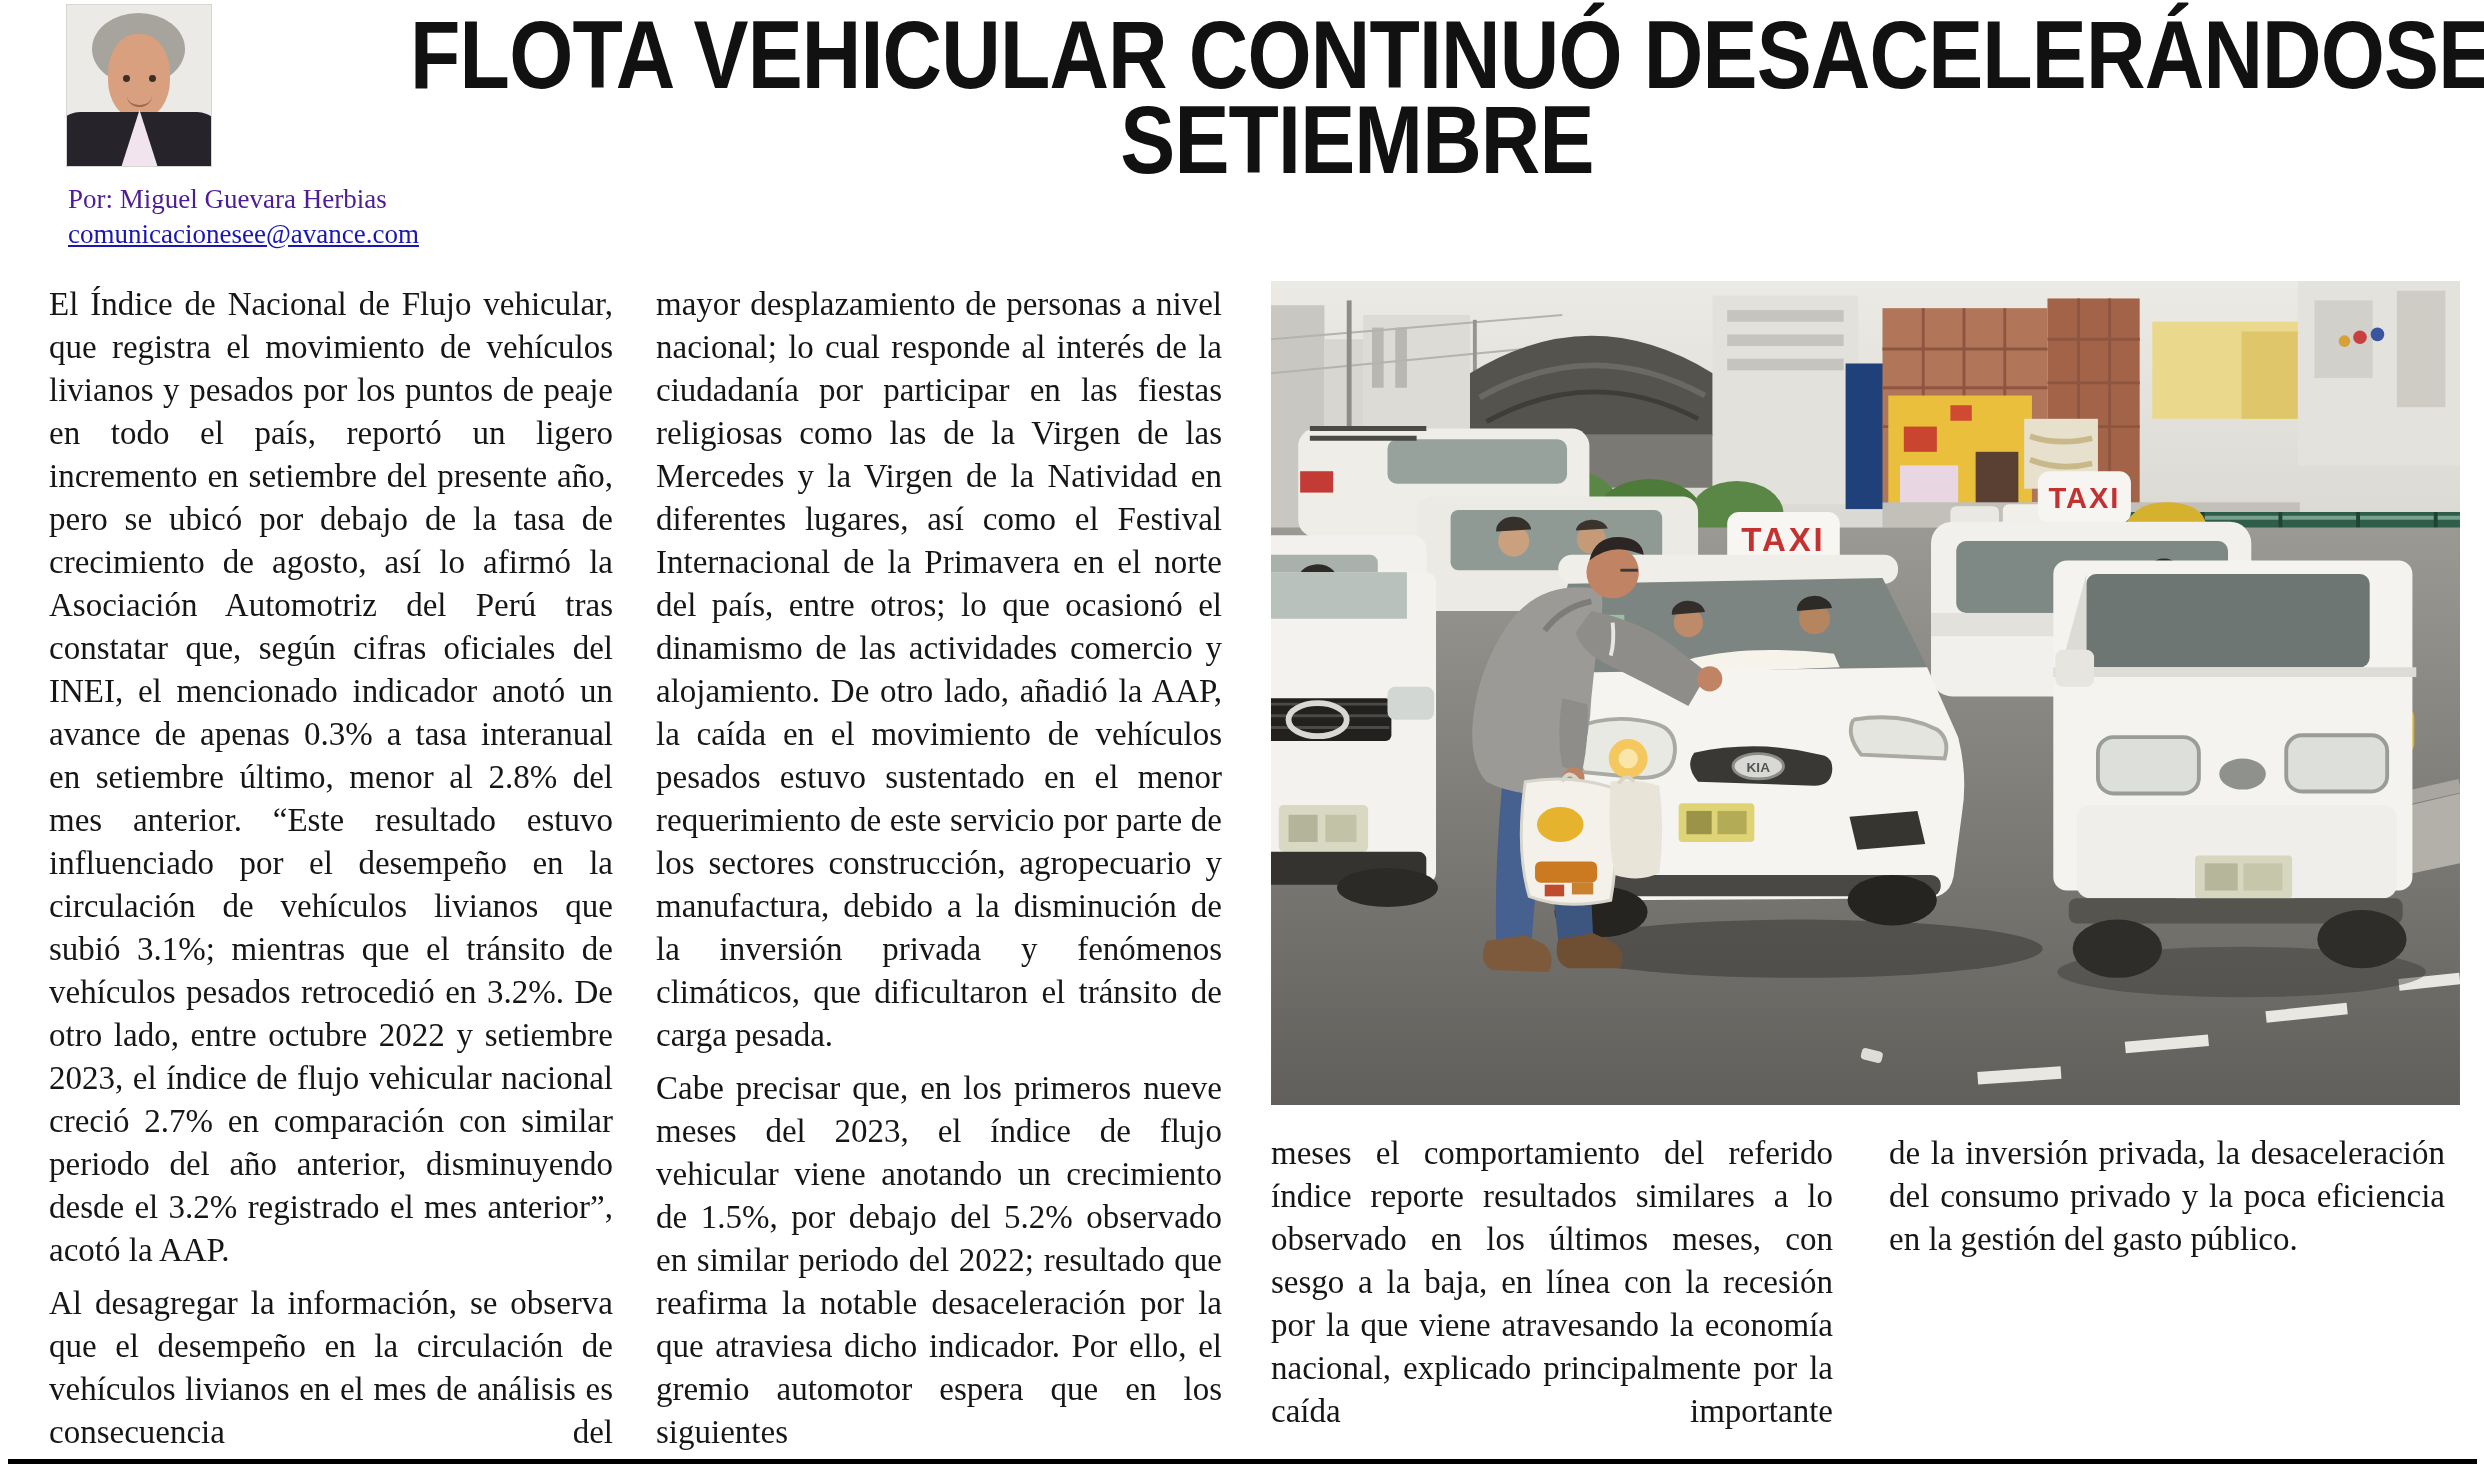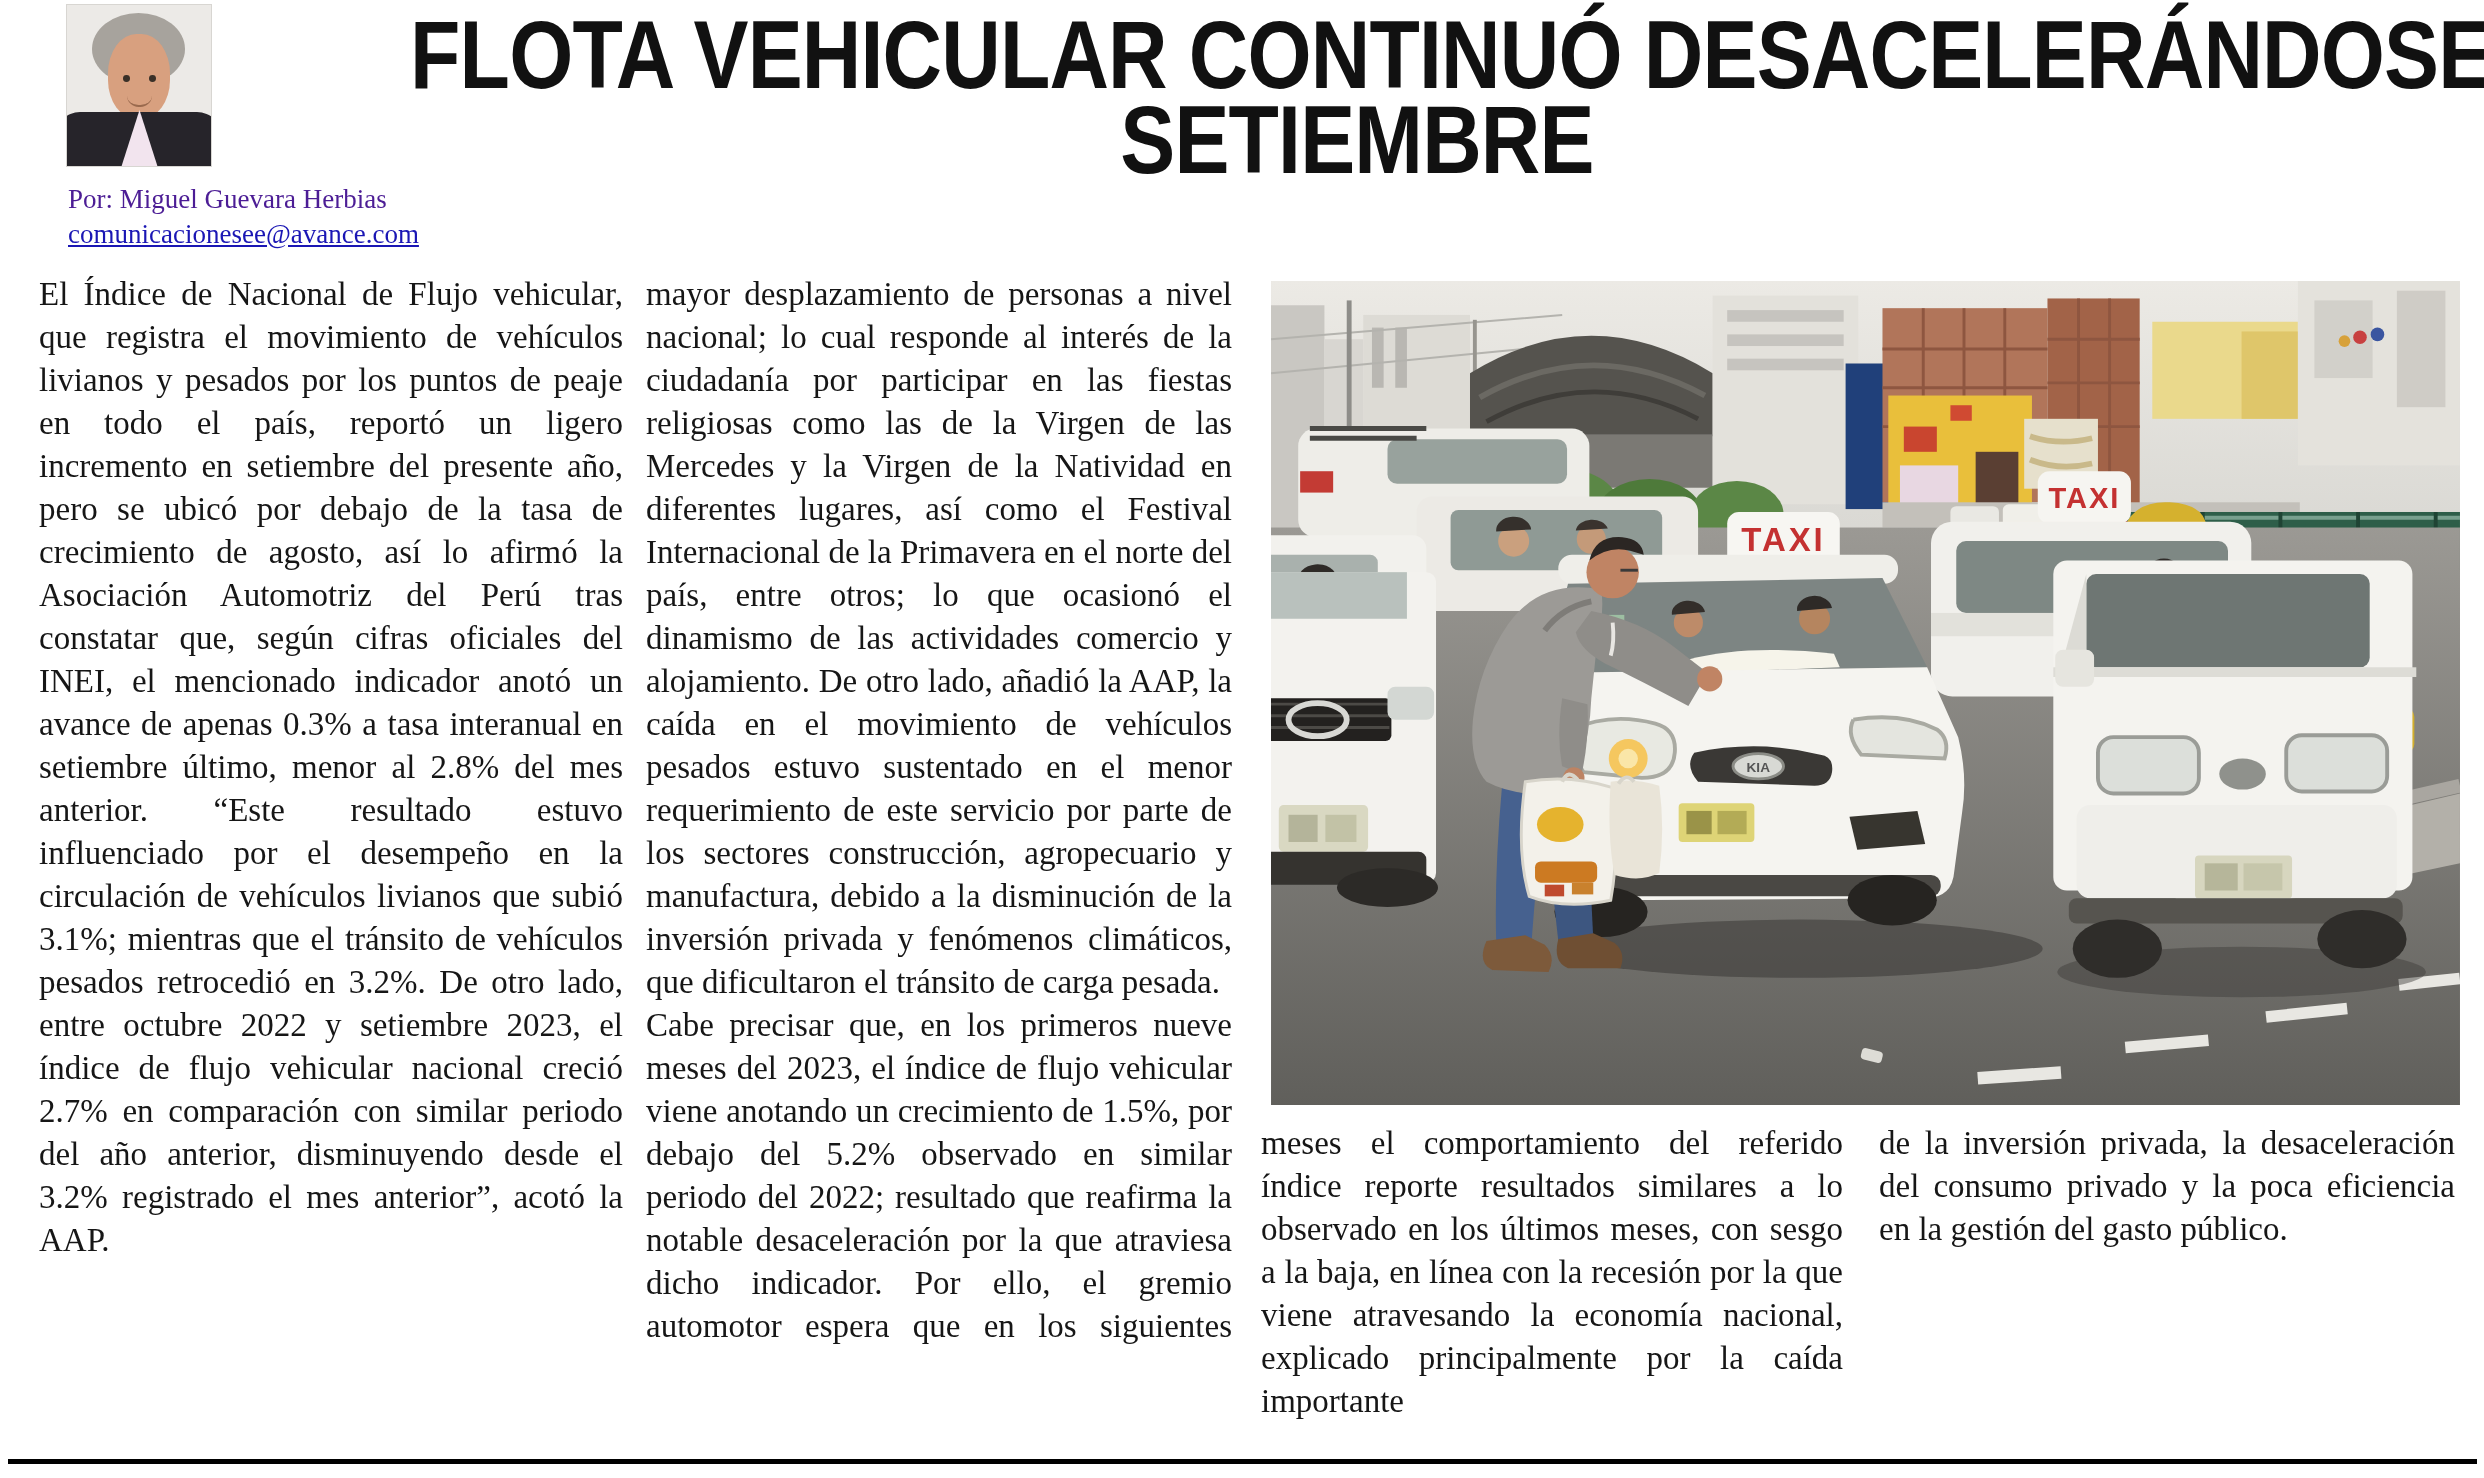--- a/index.html
+++ b/index.html
@@ -31,21 +31,21 @@
   .title-line{transform:scaleX(0.85);transform-origin:50% 50%;white-space:nowrap;letter-spacing:-1px;}
 
   .byline{position:absolute;left:68px;top:184px;font-size:27px;color:#4c1d95;}
   .email{position:absolute;left:68px;top:219px;font-size:27px;color:#1a16b4;text-decoration:underline;cursor:pointer;}
 
   
   .col{
     position:absolute;font-size:33px;line-height:43px;
     text-align:justify;color:#161616;overflow:hidden;
   }
-  .col p{margin:0;}
+  .col p{margin:10px;}
   .col p.cont{text-align-last:justify;}
   #col1{left:39px;top:273px;width:584px;height:1178px;}
   #col2{left:646px;top:273px;width:586px;height:1178px;}
   #col3{left:1261px;top:1122px;width:582px;height:326px;}
   #col4{left:1879px;top:1122px;width:576px;height:326px;}
 
   
   .photo-figure{
     position:absolute;left:1255px;top:265px;width:1189px;height:824px;
     margin:16px;overflow:hidden;background:#dcdbd6;
@@ -72,20 +72,21 @@
   <h1 class="title">
     <div class="title-line">FLOTA VEHICULAR CONTINUÓ DESACELERÁNDOSE EN</div>
     <div class="title-line">SETIEMBRE</div>
   </h1>
 
   <div class="byline">Por: Miguel Guevara Herbias</div>
   <a class="email">comunicacionesee@avance.com</a>
 
   <div class="col" id="col1">
     <p>El Índice de Nacional de Flujo vehicular, que registra el movimiento de vehículos livianos y pesados por los puntos de peaje en todo el país, reportó un ligero incremento en setiembre del presente año, pero se ubicó por debajo de la tasa de crecimiento de agosto, así lo afirmó la Asociación Automotriz del Perú tras constatar que, según cifras oficiales del INEI, el mencionado indicador anotó un avance de apenas 0.3% a tasa interanual en setiembre último, menor al 2.8% del mes anterior. “Este resultado estuvo influenciado por el desempeño en la circulación de vehículos livianos que subió 3.1%; mientras que el tránsito de vehículos pesados retrocedió en 3.2%. De otro lado, entre octubre 2022 y setiembre 2023, el índice de flujo vehicular nacional creció 2.7% en comparación con similar periodo del año anterior, disminuyendo desde el 3.2% registrado el mes anterior”, acotó la AAP.</p>
+    <p class="cont">Al desagregar la información, se observa que el desempeño en la circulación de vehículos livianos en el mes de análisis es consecuencia del</p>
   </div>
   <div class="col" id="col2">
     <p>mayor desplazamiento de personas a nivel nacional; lo cual responde al interés de la ciudadanía por participar en las fiestas religiosas como las de la Virgen de las Mercedes y la Virgen de la Natividad en diferentes lugares, así como el Festival Internacional de la Primavera en el norte del país, entre otros; lo que ocasionó el dinamismo de las actividades comercio y alojamiento. De otro lado, añadió la AAP, la caída en el movimiento de vehículos pesados estuvo sustentado en el menor requerimiento de este servicio por parte de los sectores construcción, agropecuario y manufactura, debido a la disminución de la inversión privada y fenómenos climáticos, que dificultaron el tránsito de carga pesada.</p>
     <p class="cont">Cabe precisar que, en los primeros nueve meses del 2023, el índice de flujo vehicular viene anotando un crecimiento de 1.5%, por debajo del 5.2% observado en similar periodo del 2022; resultado que reafirma la notable desaceleración por la que atraviesa dicho indicador. Por ello, el gremio automotor espera que en los siguientes</p>
   </div>
   <div class="col" id="col3">
     <p class="cont">meses el comportamiento del referido índice reporte resultados similares a lo observado en los últimos meses, con sesgo a la baja, en línea con la recesión por la que viene atravesando la economía nacional, explicado principalmente por la caída importante</p>
   </div>
   <div class="col" id="col4">
     <p>de la inversión privada, la desaceleración del consumo privado y la poca eficiencia en la gestión del gasto público.</p>

